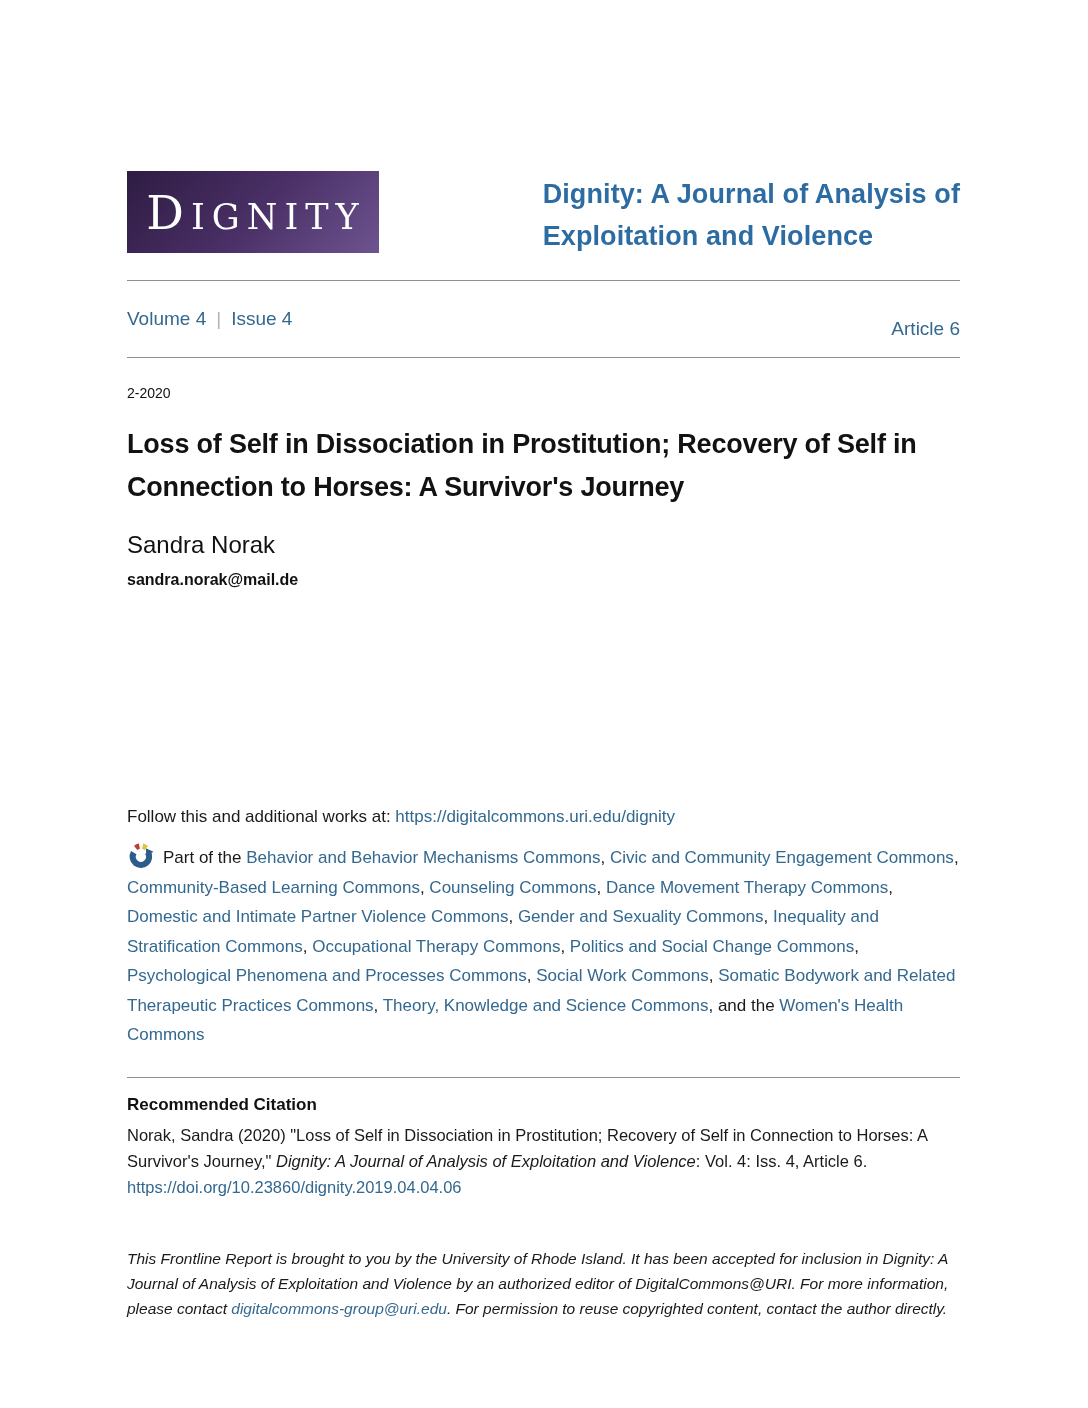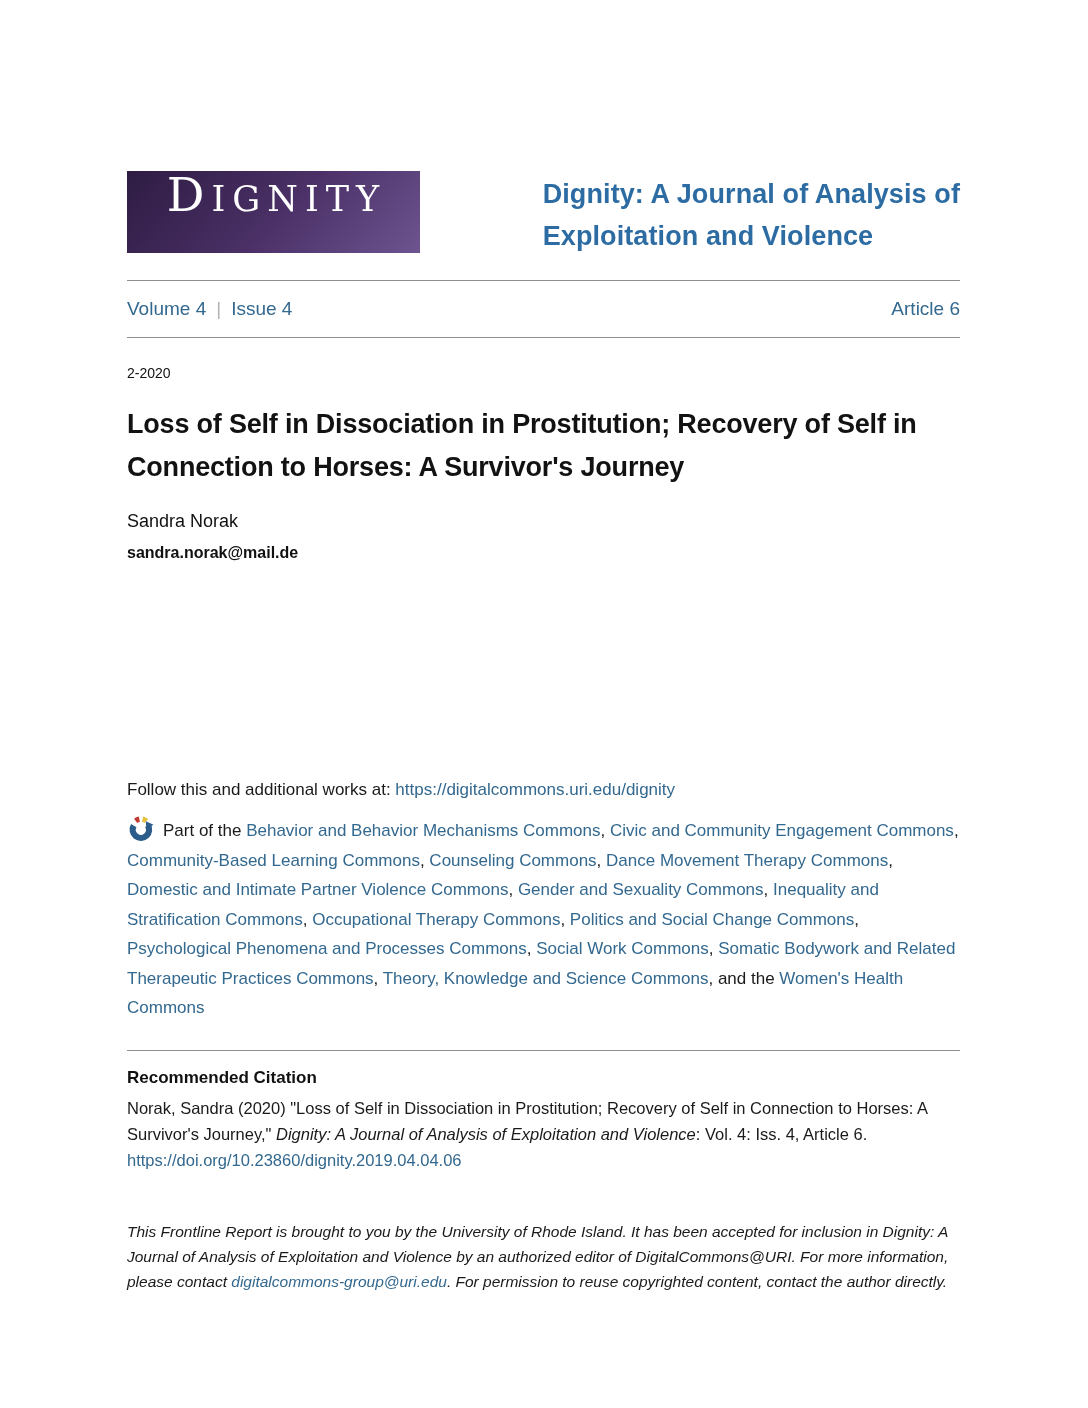--- a/index.html
+++ b/index.html
@@ -21,24 +21,25 @@
   .page{
     padding:171px 128px 0 127px;
   }
   
   .header{
     display:flex;
     justify-content:space-between;
     align-items:flex-start;
   }
   .logo{
-    width:293px;
+    width:252px;
     height:82px;
     background:linear-gradient(133deg,#2e1c43 0%,#4a3066 52%,#6e5490 100%);
     display:flex;
+    align-items:center;
     justify-content:center;
     flex:0 0 auto;
   }
   .logo-text{
     display:block;
     color:#ffffff;
     font-family:"DejaVu Serif","Liberation Serif",serif;
     font-size:35px;
     letter-spacing:7px;
     line-height:1;
@@ -73,39 +74,40 @@
     font-size:19px;
   }
   .issue-bar .link{cursor:pointer;}
   .pipe{
     color:#b3b3b3;
     margin:0 10px;
   }
   .link{
     color:var(--link-blue);
     text-decoration:none;
+    margin-top:20px;
   }
   
   .pub-date{
     margin-top:27px;
     font-size:14px;
     color:#111111;
   }
   .article-title{
     margin-top:22px;
     font-size:27px;
     line-height:43px;
     font-weight:600;
     color:#121212;
     letter-spacing:-0.2px;
     max-width:790px;
   }
   .author-name{
     margin-top:22px;
-    font-size:18px;
+    font-size:24px;
     color:#111111;
   }
   .author-email{
     margin-top:12px;
     font-size:16px;
     color:#111111;
     font-weight:bold;
   }
   
   .follow-line{

